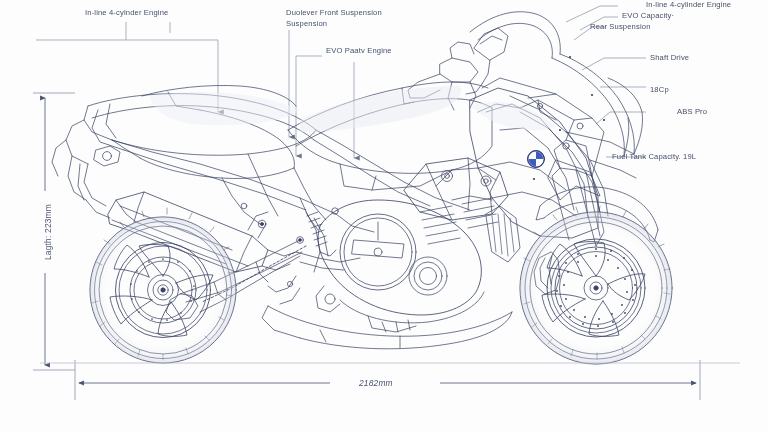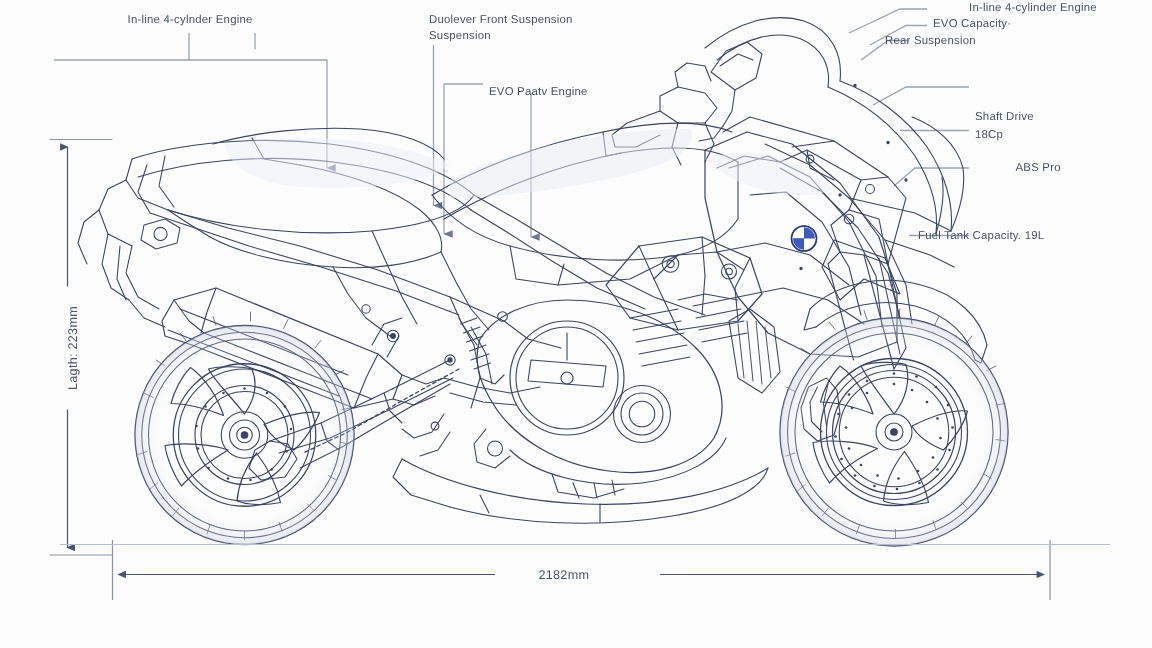--- a/index.html
+++ b/index.html
@@ -528,33 +528,33 @@
       <path d="M79 383 L330 383" stroke="#4a5472" marker-start="url(#arrL)"></path>
       <path d="M440 383 L696 383" stroke="#4a5472" marker-end="url(#arrR)"></path>
     </g>
   </svg>
 
   <div class="callout" style="left:85px; top:8px;">In-line 4-cylnder Engine</div>
 
   <div class="callout" style="left:286px; top:8px;">Duolever Front Suspension
 Suspension</div>
 
-  <div class="callout" style="left:326px; top:56px;">EVO Paatv Engine</div>
+  <div class="callout" style="left:326px; top:46px;">EVO Paatv Engine</div>
 
   <div class="callout" style="left:622px; top:0px;padding-left:24px;">In-line 4-cylinder Engine</div>
 
   <div class="callout" style="left:622px; top:11px;">EVO Capacity·</div>
 
   <div class="callout" style="left:590px; top:22px;">Rear Suspension</div>
 
-  <div class="callout" style="left:650px; top:53px;margin-top:20px;">Shaft Drive</div>
+  <div class="callout" style="left:650px; top:53px;">Shaft Drive</div>
 
   <div class="callout" style="left:650px; top:85px;">18Cp</div>
 
   <div class="callout" style="left:677px; top:107px;">ABS Pro</div>
 
   <div class="callout" style="left:612px; top:152px;">Fuel Tank Capacity. 19L</div>
 
   <div class="dimlabel vertical" style="left:7px; top:227px; width:76px; text-align:center;">Lagth: 223mm</div>
 
-  <div class="dimlabel" style="left:355px; top:378px;">2182mm</div>
+  <div class="dimlabel" style="left:355px; top:378px;font-style:italic;">2182mm</div>
 
 </div>
 
 </body></html>

